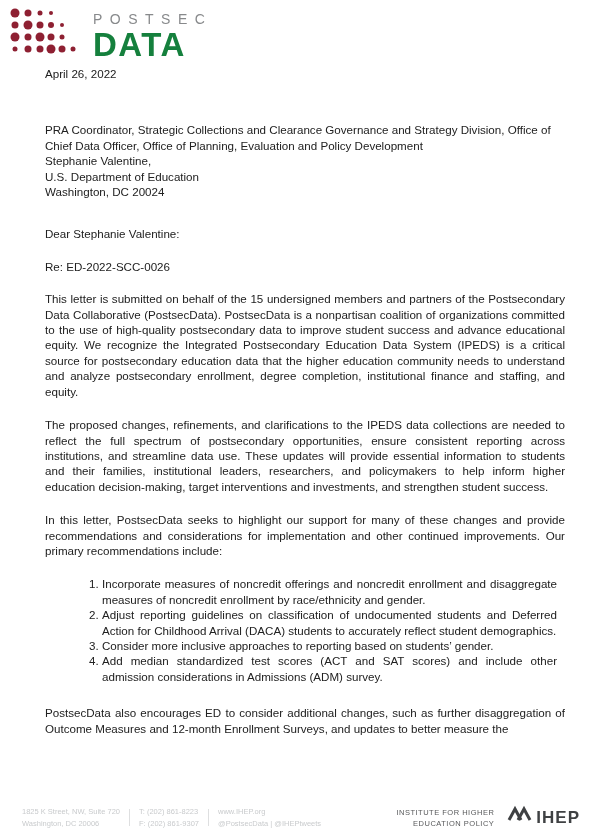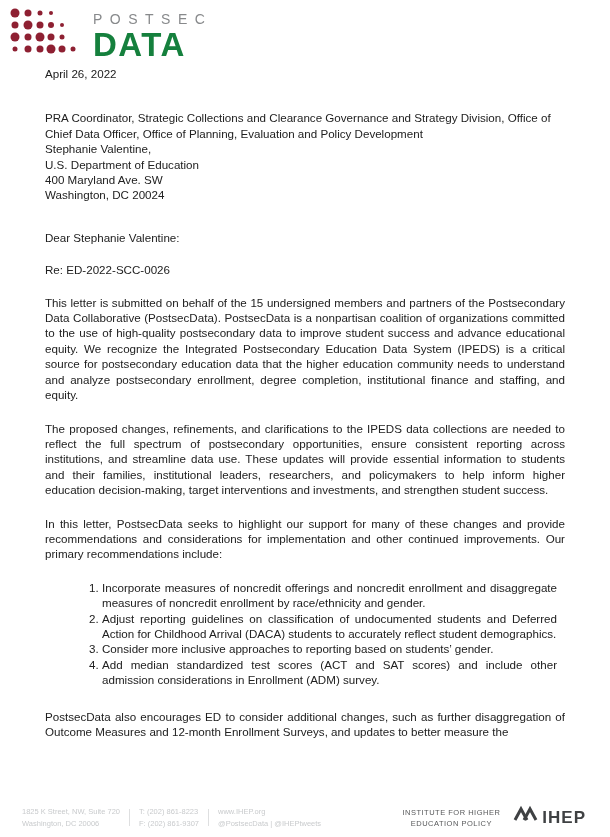--- a/index.html
+++ b/index.html
@@ -10,36 +10,36 @@
     font-family:"Liberation Sans", sans-serif; color:#212121;padding-left:24px;
   }
   
   .logo { position:absolute; top:8px; left:10px; display:flex; align-items:flex-start; gap:13px; }
   .logo-dots svg { display:block; }
   .logo-text { padding-top:3px; }
   .logo-postsec { font-size:14px; letter-spacing:7.5px; color:#87898b; font-weight:500; }
   .logo-data { font-size:33px; font-weight:800; letter-spacing:1.5px; color:#15803d; line-height:1.05; margin-top:1px; }
   
   .letter { position:absolute; top:66px; left:45px; right:45px; font-size:11.6px; line-height:15.4px; }
-  .date { margin-bottom:29px; }
+  .date { margin-bottom:41px; }
   .address { margin-bottom:27px; }
   .salutation { margin-bottom:17px; }
   .re-line { margin-bottom:17px; }
   p.just { text-align:justify; margin-bottom:18px; }
   ol.recs { margin:0 8px 21px 0; padding-left:57px; }
   ol.recs li { text-align:justify; }
   
   .page-footer {
-    position:absolute; left:22px; right:24px; bottom:6px;
+    position:absolute; left:22px; right:30px; bottom:6px;
     display:flex; align-items:center; gap:9px;
     font-size:7.5px; line-height:1.55; color:#c9cbcd;
   }
   .fdiv { width:1px; height:17px; background:#dedfe0; flex:0 0 auto; }
   .fgrow { flex:1 1 auto; }
-  .org-name { font-size:7.5px; letter-spacing:0.5px; color:#58595b; text-align:center; line-height:1.5; margin-right:4px; }
+  .org-name { font-size:7.5px; letter-spacing:0.5px; color:#58595b; text-align:right; line-height:1.5; margin-right:4px; }
   .ihep-logo { display:flex; align-items:flex-start; gap:3px; }
   .ihep-word { font-size:17px; font-weight:800; letter-spacing:1px; color:#3f4143; }
 </style>
 </head>
 <body>
 
 <div class="page">
 
   <header class="logo">
     <span class="logo-dots">
@@ -74,39 +74,38 @@
     </span>
   </header>
 
   <main class="letter">
     <div class="date">April 26, 2022</div>
 
     <div class="address">
       <div>PRA Coordinator, Strategic Collections and Clearance Governance and Strategy Division, Office of Chief Data Officer, Office of Planning, Evaluation and Policy Development</div>
       <div>Stephanie Valentine,</div>
       <div>U.S. Department of Education</div>
-      <div>400 Maryland Ave. SW</div>
       <div>Washington, DC 20024</div>
     </div>
 
     <div class="salutation">Dear Stephanie Valentine:</div>
 
     <div class="re-line">Re: ED-2022-SCC-0026</div>
 
     <p class="just">This letter is submitted on behalf of the 15 undersigned members and partners of the Postsecondary Data Collaborative (PostsecData). PostsecData is a nonpartisan coalition of organizations committed to the use of high-quality postsecondary data to improve student success and advance educational equity. We recognize the Integrated Postsecondary Education Data System (IPEDS) is a critical source for postsecondary education data that the higher education community needs to understand and analyze postsecondary enrollment, degree completion, institutional finance and staffing, and equity.</p>
 
     <p class="just">The proposed changes, refinements, and clarifications to the IPEDS data collections are needed to reflect the full spectrum of postsecondary opportunities, ensure consistent reporting across institutions, and streamline data use. These updates will provide essential information to students and their families, institutional leaders, researchers, and policymakers to help inform higher education decision-making, target interventions and investments, and strengthen student success.</p>
 
     <p class="just">In this letter, PostsecData seeks to highlight our support for many of these changes and provide recommendations and considerations for implementation and other continued improvements. Our primary recommendations include:</p>
 
     <ol class="recs">
       <li>Incorporate measures of noncredit offerings and noncredit enrollment and disaggregate measures of noncredit enrollment by race/ethnicity and gender.</li>
       <li>Adjust reporting guidelines on classification of undocumented students and Deferred Action for Childhood Arrival (DACA) students to accurately reflect student demographics.</li>
       <li>Consider more inclusive approaches to reporting based on students’ gender.</li>
-      <li>Add median standardized test scores (ACT and SAT scores) and include other admission considerations in Enrollment (ADM) survey.</li>
+      <li>Add median standardized test scores (ACT and SAT scores) and include other admission considerations in Admissions (ADM) survey.</li>
     </ol>
 
     <p class="just">PostsecData also encourages ED to consider additional changes, such as further disaggregation of Outcome Measures and 12-month Enrollment Surveys, and updates to better measure the</p>
   </main>
 
   <footer class="page-footer">
     <div>
       <div>1825 K Street, NW, Suite 720</div>
       <div>Washington, DC 20006</div>
     </div>

